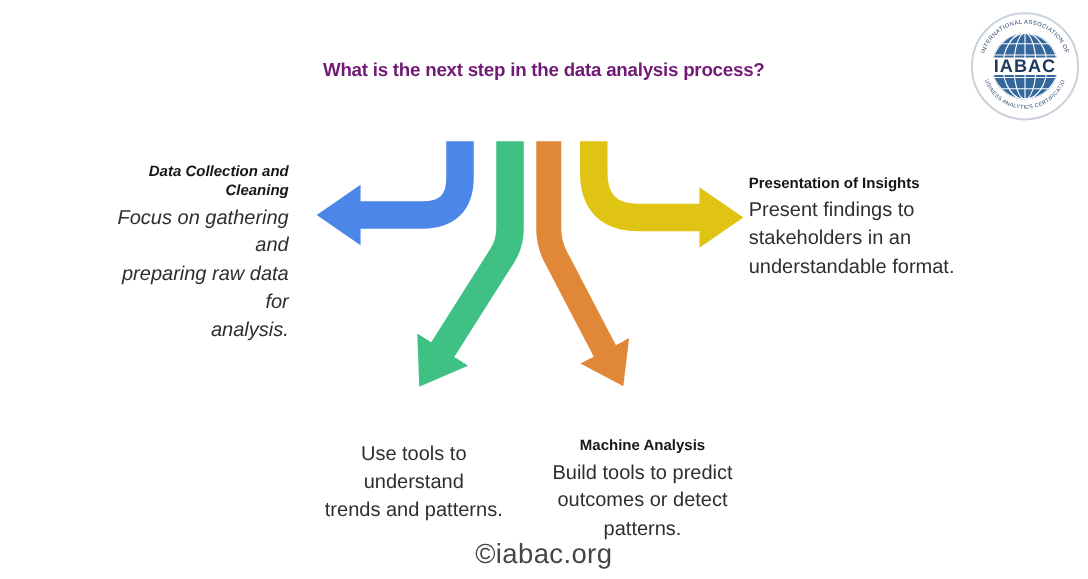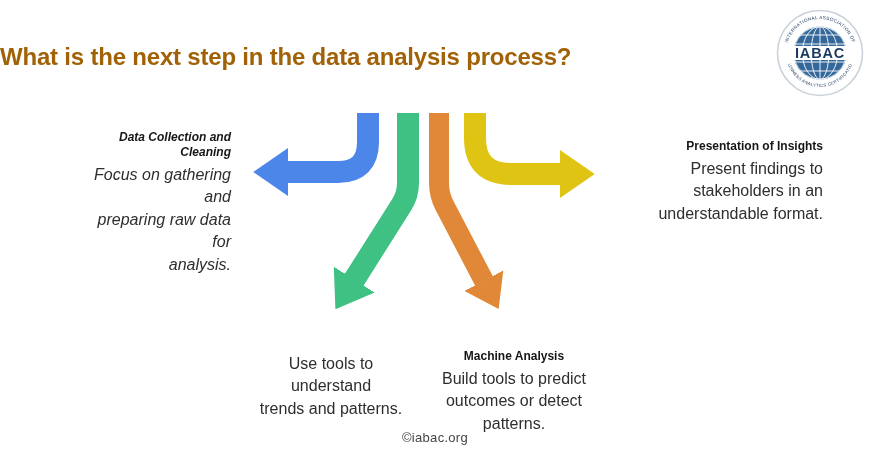--- a/index.html
+++ b/index.html
@@ -2,41 +2,41 @@
 <html><head>
 <meta charset="utf-8">
 <style>
   html,body{margin:0;padding:0;background:#ffffff;}
   .stage{
     position:relative;width:870px;height:463px;background:#ffffff;
     font-family:"Liberation Sans",sans-serif;overflow:hidden;
   }
   .title{
     position:absolute;top:44px;left:0;width:100%;margin:0;
-    text-align:left;font-size:24px;font-weight:700;color:#a16207;
+    text-align:center;font-size:15px;font-weight:700;color:#701a75;
     letter-spacing:-0.2px;line-height:26px;
   }
   .arrows{position:absolute;left:0;top:0;width:870px;height:463px;}
   .logo{position:absolute;top:8px;left:775px;width:90px;height:90px;}
   .block{position:absolute;}
   .block h2{
     margin:0;font-size:12px;font-weight:700;color:#161616;
     line-height:1.25;white-space:pre-line;
   }
   .block p{
     margin:4px 0 0;font-size:16px;color:#2e2e2e;
     line-height:1.4;white-space:pre-line;
   }
   .block-left{left:83px;top:130px;width:148px;text-align:right;font-style:italic;}
-  .block-right{left:658px;top:139px;width:165px;text-align:right;}
+  .block-right{left:599px;top:139px;width:165px;text-align:left;}
   .block-bl{left:251px;top:349px;width:160px;text-align:center;}
   .block-bm{left:434px;top:349px;width:160px;text-align:center;}
   .credit{
     position:absolute;top:430px;left:0;width:100%;margin:0;
-    text-align:center;font-size:13px;color:#454545;letter-spacing:0.3px;
+    text-align:center;font-size:22px;color:#454545;letter-spacing:0.3px;
   }
 </style>
 </head>
 <body>
 
 <div class="stage">
 
   <h1 class="title">What is the next step in the data analysis process?</h1>
 
   <svg class="logo" viewBox="0 0 90 90">

